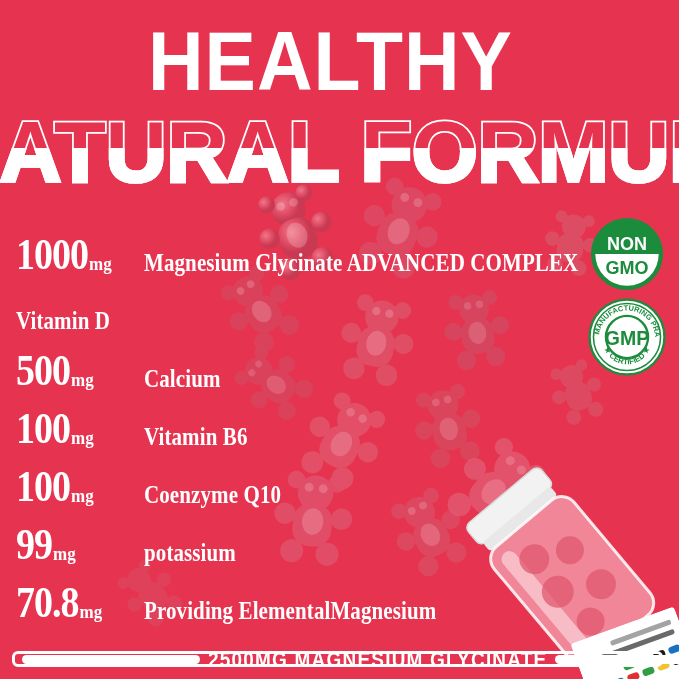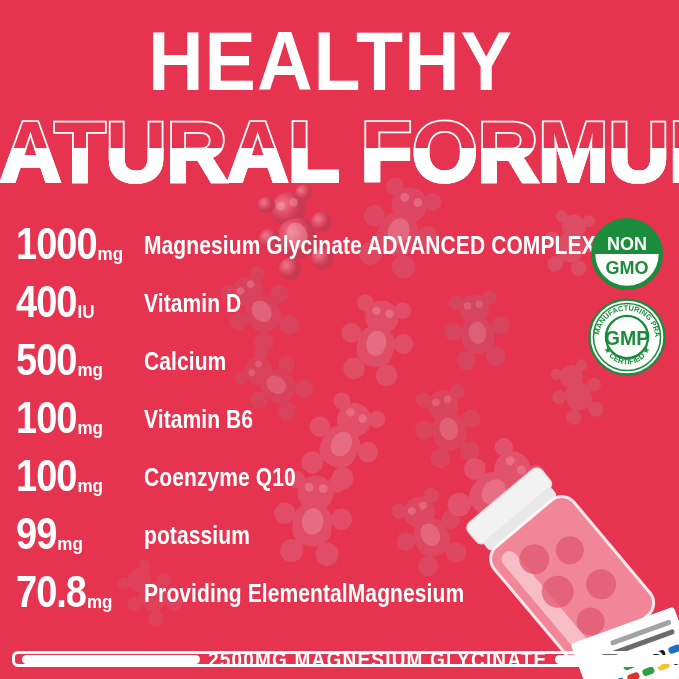--- a/index.html
+++ b/index.html
@@ -60,22 +60,23 @@
   .h-formula.solid{
     color:#ffffff;
     -webkit-text-stroke:3px #ffffff;
     paint-order:stroke fill;
     clip-path:inset(46% 0 -30% 0);
   }
 
   
   .ingredients{position:absolute;left:16px;top:218px;z-index:6;}
   .ing-row{
-    display:flex;align-items:center;
+    display:flex;align-items:flex-end;
     height:58px;
+    font-family:Liberation Serif, serif;
   }
   .ing-amt{
     width:128px;
     color:#ffffff;
     white-space:nowrap;
     font-weight:bold;
     display:flex;align-items:baseline;
   }
   .ing-num{
     font-size:38px;line-height:1;
@@ -447,24 +448,20 @@
 
     <div class="ing-row">
       <div class="ing-amt">
         <span class="ing-num">1000</span>
         <span class="ing-unit">mg</span>
       </div>
       <div class="ing-name">Magnesium Glycinate ADVANCED COMPLEX</div>
     </div>
 
     <div class="ing-row">
-      <div class="ing-amt">
-        <span class="ing-num">400</span>
-        <span class="ing-unit">IU</span>
-      </div>
       <div class="ing-name">Vitamin D</div>
     </div>
 
     <div class="ing-row">
       <div class="ing-amt">
         <span class="ing-num">500</span>
         <span class="ing-unit">mg</span>
       </div>
       <div class="ing-name">Calcium</div>
     </div>

